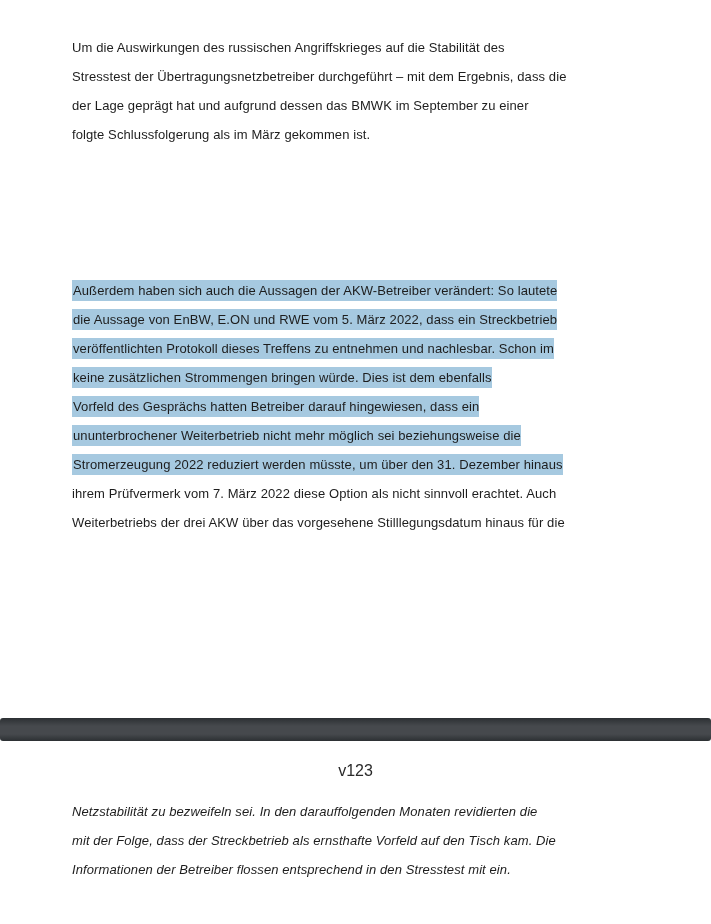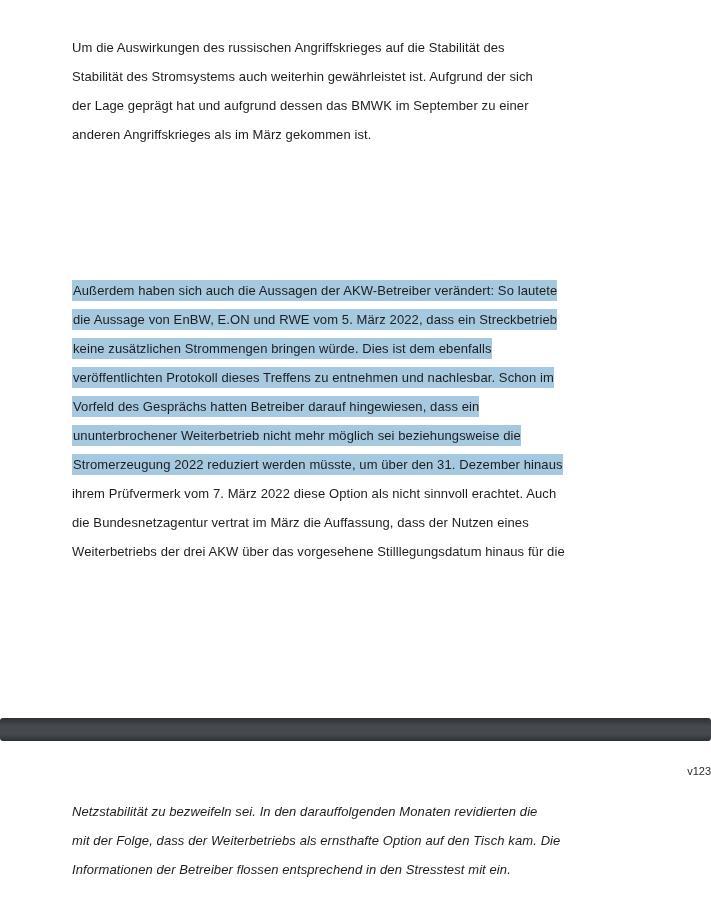--- a/index.html
+++ b/index.html
@@ -50,54 +50,53 @@
       var(--sep-mid, #45494d) 35%,
       var(--sep-mid, #45494d) 70%,
       var(--sep-dark, #24282b) 100%
     );
   }
   .page-label {
     position: absolute;
     top: 764px;
     left: 0;
     width: 711px;
-    text-align: right;
-    font-size: 11px;
+    text-align: center;
+    font-size: 16px;
     line-height: 14px;
     color: #2a2a2a;
   }
 </style>
 </head>
 <body>
 
 <div class="viewport">
 
   <div class="para" id="para1">
       <div class="line"><span class="plain">Um die Auswirkungen des russischen Angriffskrieges auf die Stabilität des</span></div>
-      <div class="line"><span class="plain">Stabilität des Stromsystems auch weiterhin gewährleistet ist. Aufgrund der sich</span></div>
+      <div class="line"><span class="plain">Stresstest der Übertragungsnetzbetreiber durchgeführt – mit dem Ergebnis, dass die</span></div>
       <div class="line"><span class="plain">der Lage geprägt hat und aufgrund dessen das BMWK im September zu einer</span></div>
-      <div class="line"><span class="plain">anderen Angriffskrieges als im März gekommen ist.</span></div>
+      <div class="line"><span class="plain">folgte Schlussfolgerung als im März gekommen ist.</span></div>
     </div>
 
   <div class="para" id="para2">
       <div class="line"><span class="hl">Außerdem haben sich auch die Aussagen der AKW-Betreiber verändert: So lautete</span></div>
       <div class="line"><span class="hl">die Aussage von EnBW, E.ON und RWE vom 5. März 2022, dass ein Streckbetrieb</span></div>
+      <div class="line"><span class="hl">veröffentlichten Protokoll dieses Treffens zu entnehmen und nachlesbar. Schon im</span></div>
       <div class="line"><span class="hl">keine zusätzlichen Strommengen bringen würde. Dies ist dem ebenfalls</span></div>
-      <div class="line"><span class="hl">veröffentlichten Protokoll dieses Treffens zu entnehmen und nachlesbar. Schon im</span></div>
       <div class="line"><span class="hl">Vorfeld des Gesprächs hatten Betreiber darauf hingewiesen, dass ein</span></div>
       <div class="line"><span class="hl">ununterbrochener Weiterbetrieb nicht mehr möglich sei beziehungsweise die</span></div>
       <div class="line"><span class="hl">Stromerzeugung 2022 reduziert werden müsste, um über den 31. Dezember hinaus</span></div>
       <div class="line"><span class="plain">ihrem Prüfvermerk vom 7. März 2022 diese Option als nicht sinnvoll erachtet. Auch</span></div>
-      <div class="line"><span class="plain">die Bundesnetzagentur vertrat im März die Auffassung, dass der Nutzen eines</span></div>
       <div class="line"><span class="plain">Weiterbetriebs der drei AKW über das vorgesehene Stilllegungsdatum hinaus für die</span></div>
     </div>
 
   <div class="page-separator"></div>
 
   <div class="page-label">v123</div>
 
   <div class="para" id="para3">
       <div class="line"><span class="plain">Netzstabilität zu bezweifeln sei. In den darauffolgenden Monaten revidierten die</span></div>
-      <div class="line"><span class="plain">mit der Folge, dass der Weiterbetriebs als ernsthafte Option auf den Tisch kam. Die</span></div>
+      <div class="line"><span class="plain">mit der Folge, dass der Streckbetrieb als ernsthafte Vorfeld auf den Tisch kam. Die</span></div>
       <div class="line"><span class="plain">Informationen der Betreiber flossen entsprechend in den Stresstest mit ein.</span></div>
     </div>
 
 </div>
 
 </body></html>

